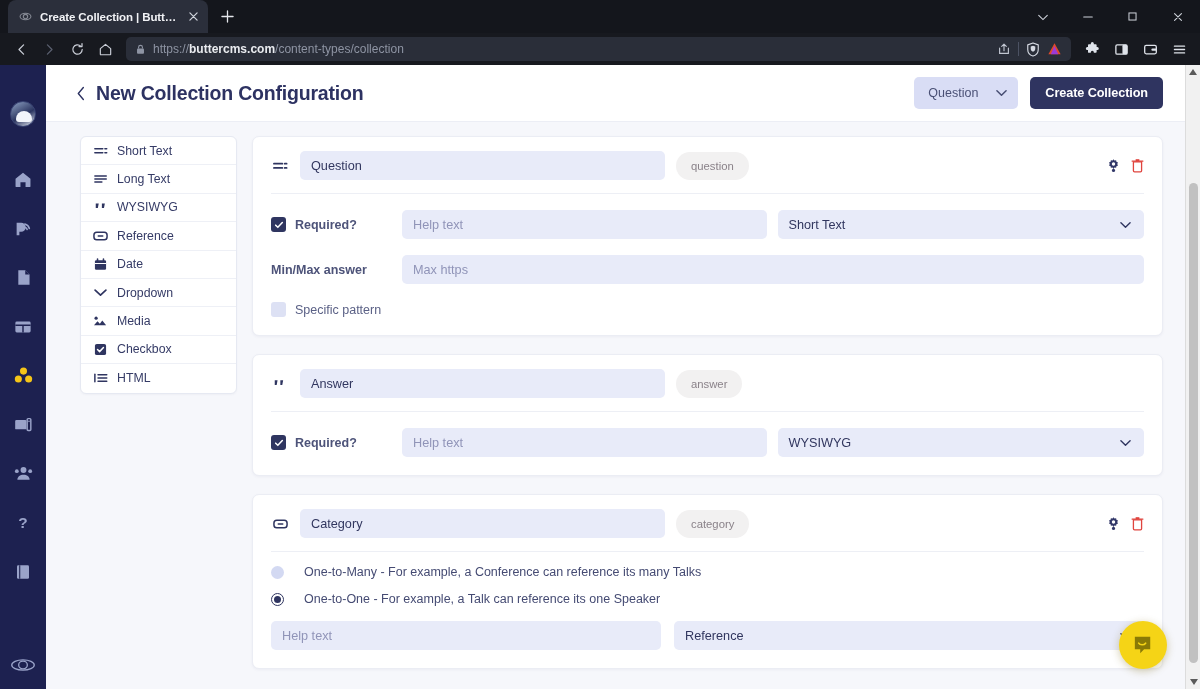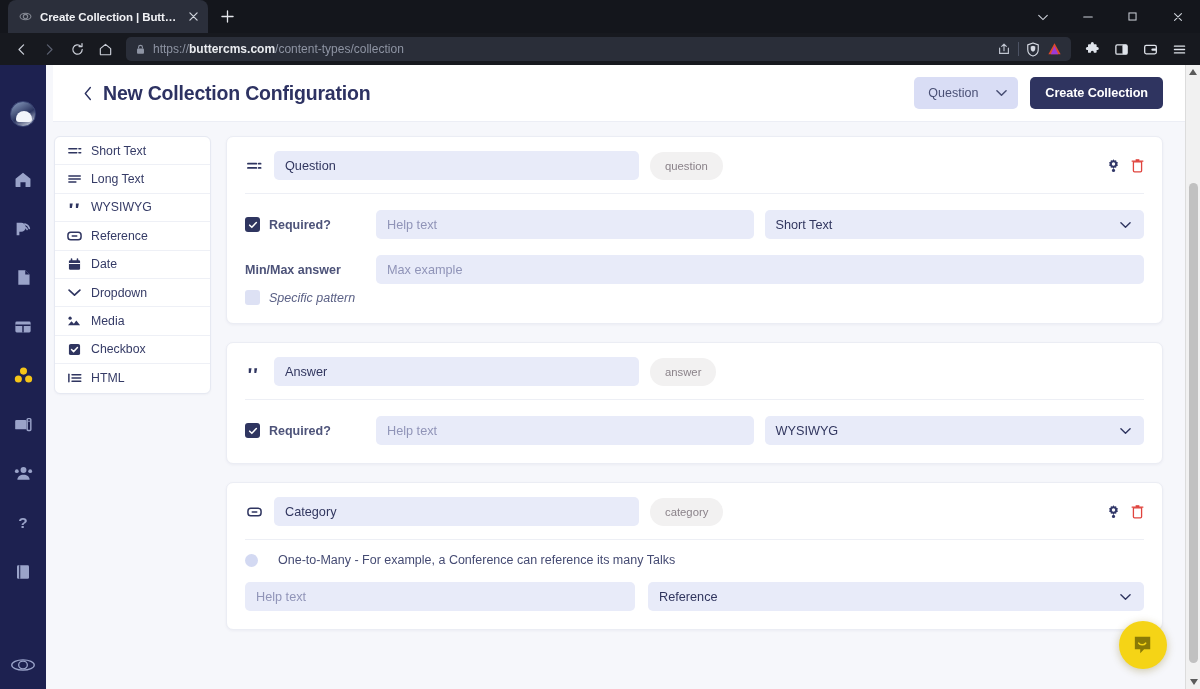--- a/index.html
+++ b/index.html
@@ -128,21 +128,21 @@
 
   
   .content {
     position: absolute; left: 46px; top: 0; right: 15px; bottom: 0;
     background: #f6f7fb; overflow: hidden;
   }
 
   .pagehead {
     height: 57px; background: #ffffff;
     border-bottom: 1px solid #eceef5;
-    display: flex; align-items: center; padding: 0 22px 0 24px; margin-left: 7px;
+    display: flex; align-items: center; padding: 0 22px 0 24px;
   }
   .back-chevron {
     width: 22px; height: 22px; display: flex; align-items: center; justify-content: center;
     color: #2b3160; font-size: 16px; margin-right: 4px;
   }
   .pagetitle {
     font-size: 19.5px; font-weight: 700; color: #2d3262; letter-spacing: -0.2px;
   }
   .head-actions { margin-left: auto; display: flex; align-items: center; gap: 12px; }
   .select-pill {
@@ -153,21 +153,21 @@
   }
   .select-pill .chev { color: #474d72; font-size: 11px; }
   .btn-primary {
     height: 32px; background: #2f3460; border-radius: 5px; color: #fff;
     font-size: 12.7px; font-weight: 700; letter-spacing: -0.1px;
     display: flex; align-items: center; padding: 0 15px;
   }
 
   .body-scroll {
     position: absolute; left: 0; top: 57px; right: 0; bottom: 0;
-    padding: 14px 22px 0 8px;
+    padding: 14px 22px 0 34px;
     display: flex; gap: 15px;
   }
 
   
   .typelist {
     flex: 0 0 157px; width: 157px; align-self: flex-start;
     background: #fff; border: 1px solid #e6e9f2; border-radius: 6px;
     box-shadow: 0 1px 2px rgba(40,45,90,.04);
     overflow: hidden;
   }
@@ -615,24 +615,24 @@
                       <path d="M1 1.5L6 6.5l5-5" fill="none" stroke="#2f3560" stroke-width="1.5" stroke-linecap="round" stroke-linejoin="round"></path>
                     </svg>
                 </span>
               </div>
             </div>
 
             <div class="row">
               <div class="lbl-col">
                 <span class="lbl">Min/Max answer</span>
               </div>
-              <div class="f-right inp ph">Max example</div>
-            </div>
-
-            <div class="row" style="margin-top:6px;font-style:italic;">
+              <div class="f-right inp ph">Max https</div>
+            </div>
+
+            <div class="row" style="margin-top:18px;">
               <div class="lbl-col" style="flex:0 0 auto;width:auto;">
                 <span class="chk off"></span>
                 <span class="lbl light">Specific pattern</span>
               </div>
             </div>
           </div>
 
           <div class="card">
             <div class="card-top">
               <span class="card-ico">
@@ -693,20 +693,24 @@
                 </span>
               </div>
             </div>
             <div class="divider"></div>
 
 
             <div class="radio-row">
               <span class="radio off"></span>
               <span class="radio-lbl">One-to-Many - For example, a Conference can reference its many Talks</span>
             </div>
+            <div class="radio-row">
+              <span class="radio on"></span>
+              <span class="radio-lbl">One-to-One - For example, a Talk can reference its one Speaker</span>
+            </div>
 
             <div class="cat-bottom">
               <div class="help inp ph">Help text</div>
               <div class="ref sel">
                 <span>Reference</span>
                 <span class="chev">
                   <svg width="11" height="8" viewBox="0 0 12 8">
                       <path d="M1 1.5L6 6.5l5-5" fill="none" stroke="#2f3560" stroke-width="1.5" stroke-linecap="round" stroke-linejoin="round"></path>
                     </svg>
                 </span>

